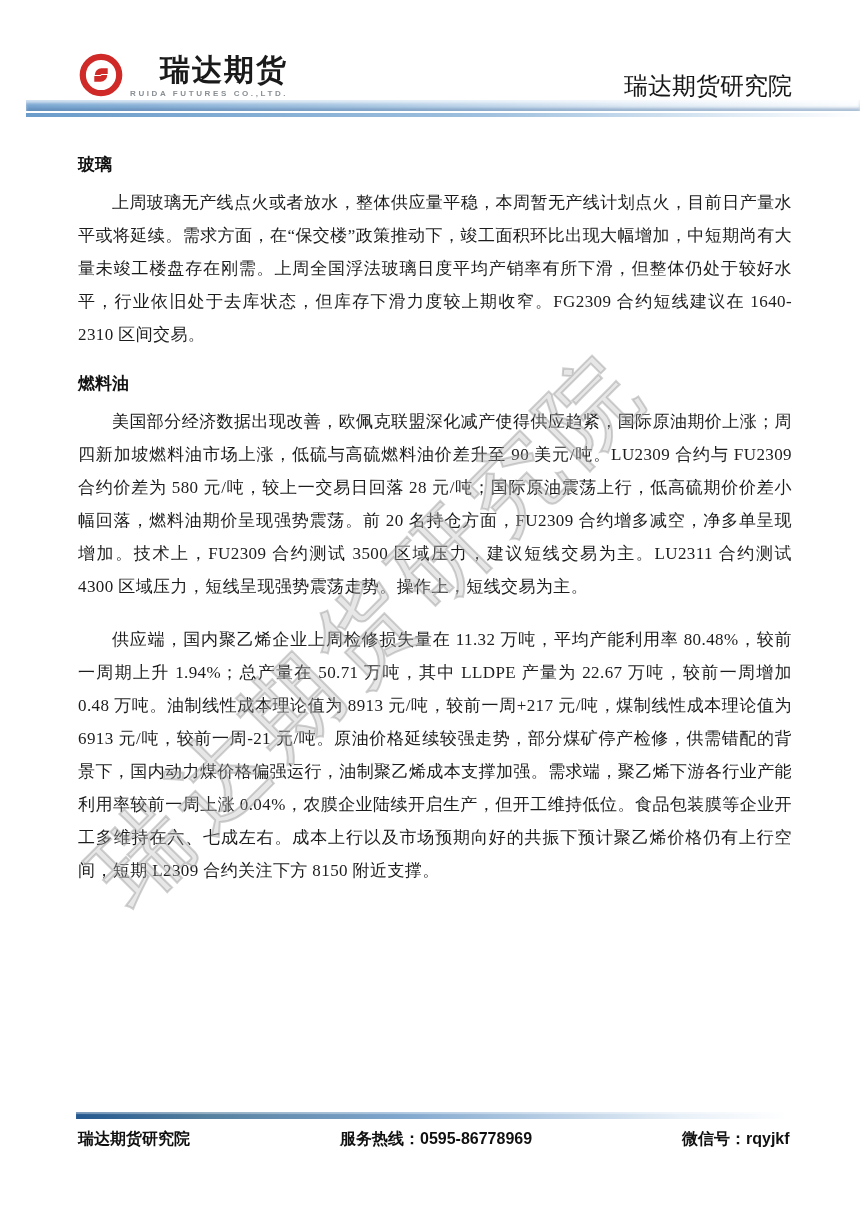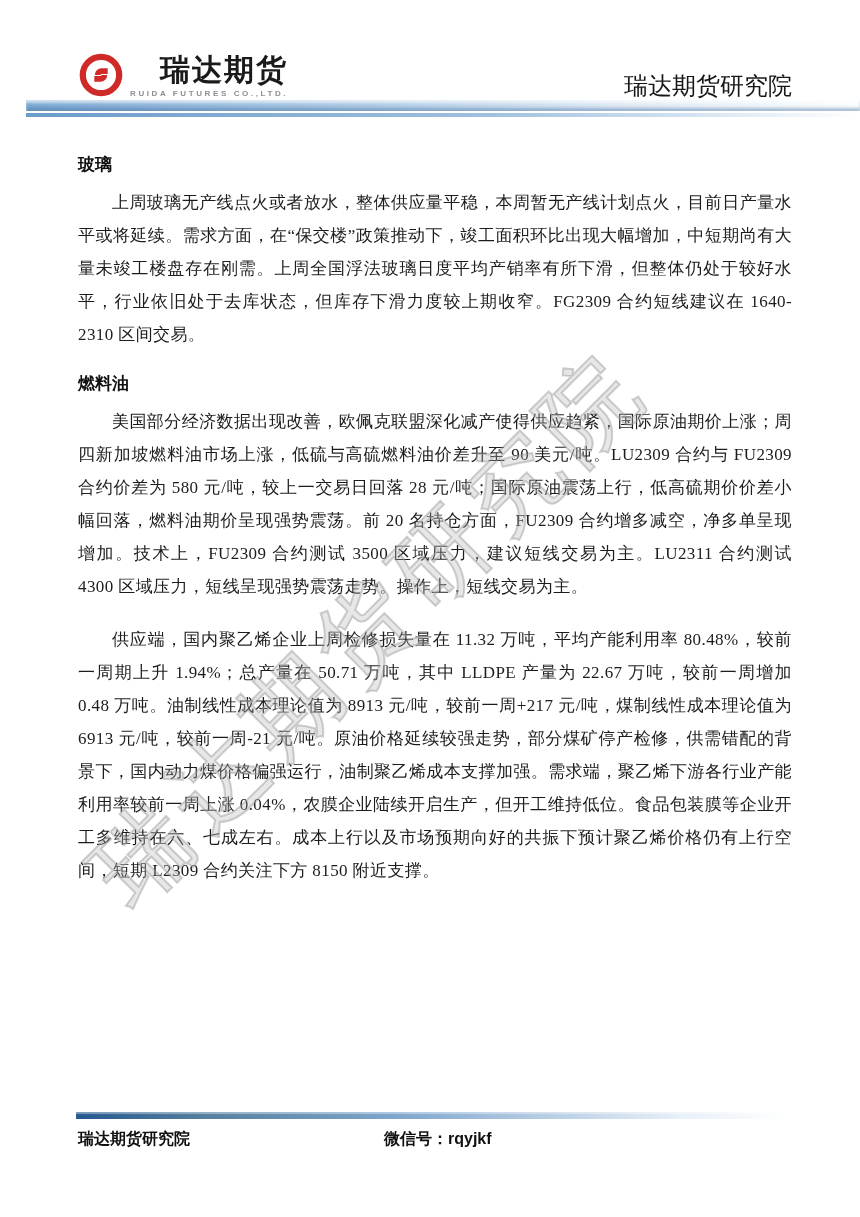--- a/index.html
+++ b/index.html
@@ -167,16 +167,17 @@
     <div class="section">
       <p class="section-body">供应端，国内聚乙烯企业上周检修损失量在 11.32 万吨，平均产能利用率 80.48%，较前一周期上升 1.94%；总产量在 50.71 万吨，其中 LLDPE 产量为 22.67 万吨，较前一周增加 0.48 万吨。油制线性成本理论值为 8913 元/吨，较前一周+217 元/吨，煤制线性成本理论值为 6913 元/吨，较前一周-21 元/吨。原油价格延续较强走势，部分煤矿停产检修，供需错配的背景下，国内动力煤价格偏强运行，油制聚乙烯成本支撑加强。需求端，聚乙烯下游各行业产能利用率较前一周上涨 0.04%，农膜企业陆续开启生产，但开工维持低位。食品包装膜等企业开工多维持在六、七成左右。成本上行以及市场预期向好的共振下预计聚乙烯价格仍有上行空间，短期 L2309 合约关注下方 8150 附近支撑。</p>
     </div>
 
 
   </div>
 
   <div class="footer-bar"></div>
   <div class="footer-row">
     <div class="footer-institute">瑞达期货研究院</div>
+    <div class="footer-hotline">服务热线：0595-86778969</div>
     <div class="footer-wechat">微信号：rqyjkf</div>
   </div>
 
 </div>
 
 </body></html>

